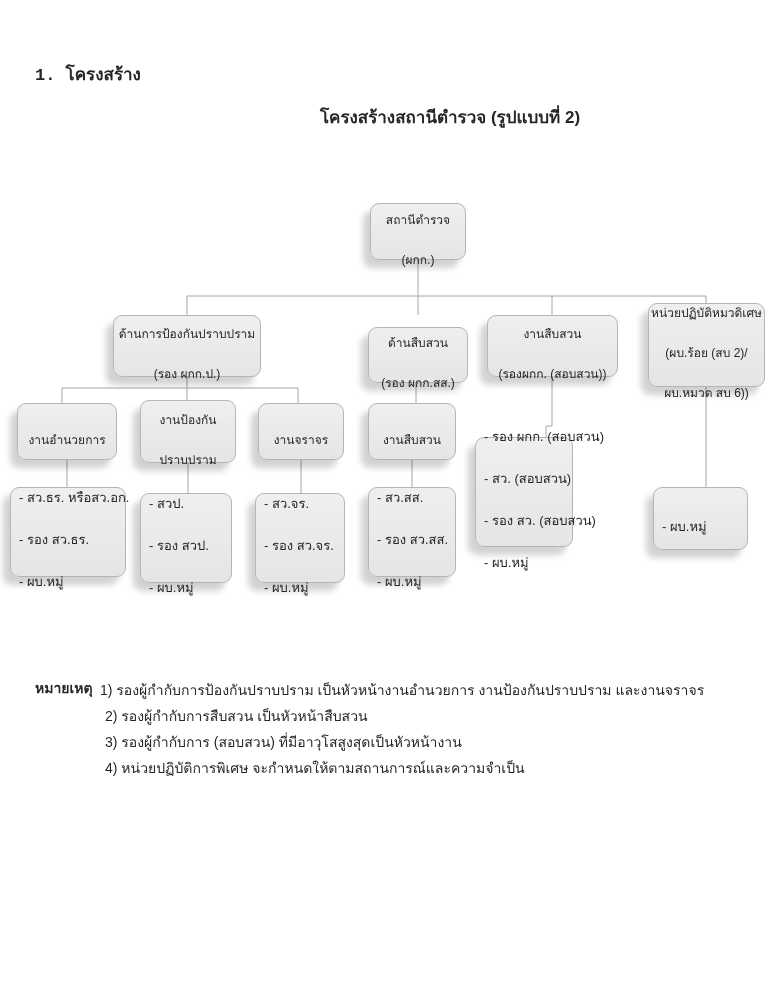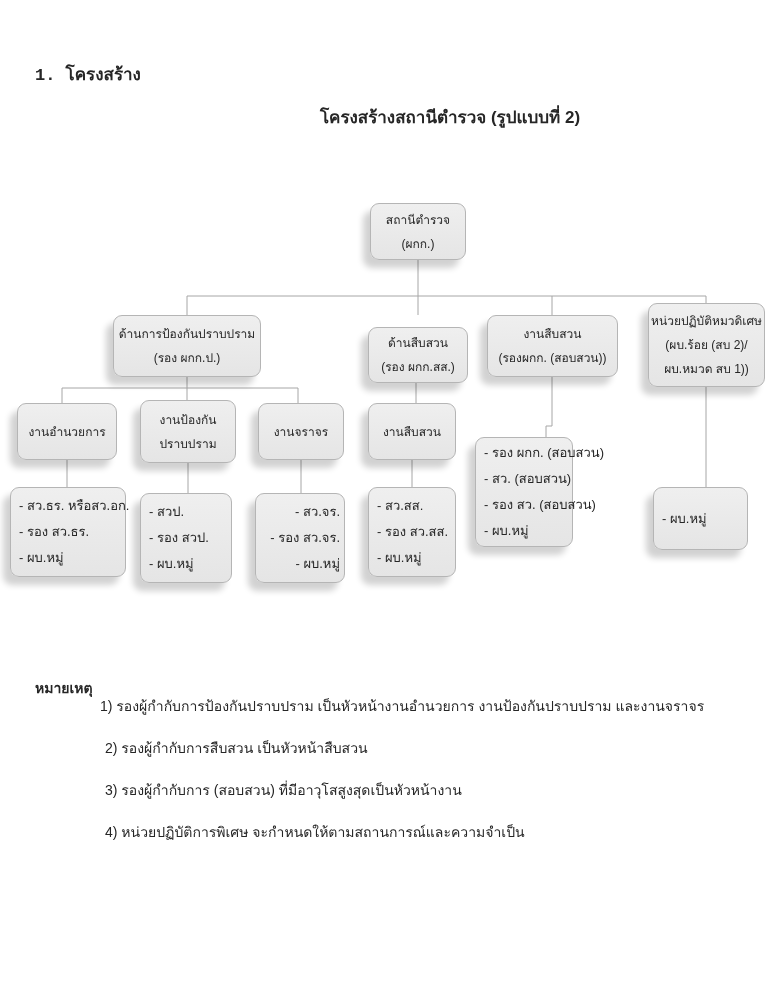--- a/index.html
+++ b/index.html
@@ -30,28 +30,28 @@
     border:1px solid #b5b5b5;border-radius:9px;
     box-shadow:-7px 8px 6px rgba(0,0,0,0.18);
     display:flex;flex-direction:column;justify-content:center;align-items:center;
     font-size:12px;line-height:24px;text-align:center;
     padding:2px 4px;
   }
   .org-node.list{
     align-items:flex-start;text-align:left;
     padding:4px 4px 4px 8px;font-size:13px;line-height:26px;
   }
-  .org-line{white-space:nowrap;}
+  .org-line{white-space:nowrap;margin-top:16px;}
 
   .notes{position:absolute;left:35px;top:677px;width:700px;font-size:14px;}
   .notes-label{
     position:absolute;left:0;top:0;font-weight:bold;white-space:nowrap;
   }
   .notes-items{position:absolute;left:65px;top:0;width:640px;}
-  .note-item{line-height:26px;white-space:nowrap;margin-top:16px;}
+  .note-item{line-height:26px;white-space:nowrap;}
   .note-item + .note-item{padding-left:5px;}
 </style>
 </head>
 <body>
 
 <div class="page">
 
   <div class="heading">1. โครงสร้าง</div>
   <div class="subtitle">โครงสร้างสถานีตำรวจ (รูปแบบที่ 2)</div>
 
@@ -87,21 +87,21 @@
         <div class="org-line">ด้านสืบสวน</div>
         <div class="org-line">(รอง ผกก.สส.)</div>
       </div>
       <div class="org-node" style="left: 487px; top: 315px; width: 131px; height: 62px;">
         <div class="org-line">งานสืบสวน</div>
         <div class="org-line">(รองผกก. (สอบสวน))</div>
       </div>
       <div class="org-node" style="left: 648px; top: 303px; width: 117px; height: 84px;">
         <div class="org-line">หน่วยปฏิบัติหมวดิเศษ</div>
         <div class="org-line">(ผบ.ร้อย (สบ 2)/</div>
-        <div class="org-line">ผบ.หมวด สบ 1))</div>
+        <div class="org-line">ผบ.หมวด สบ 6))</div>
       </div>
       <div class="org-node" style="left: 17px; top: 403px; width: 100px; height: 57px;">
         <div class="org-line">งานอำนวยการ</div>
       </div>
       <div class="org-node" style="left: 140px; top: 400px; width: 96px; height: 63px;">
         <div class="org-line">งานป้องกัน</div>
         <div class="org-line">ปราบปราม</div>
       </div>
       <div class="org-node" style="left: 258px; top: 403px; width: 86px; height: 57px;">
         <div class="org-line">งานจราจร</div>
@@ -112,21 +112,21 @@
       <div class="org-node list" style="left: 10px; top: 487px; width: 116px; height: 90px;">
         <div class="org-line">- สว.ธร. หรือสว.อก.</div>
         <div class="org-line">- รอง สว.ธร.</div>
         <div class="org-line">- ผบ.หมู่</div>
       </div>
       <div class="org-node list" style="left: 140px; top: 493px; width: 92px; height: 90px;">
         <div class="org-line">- สวป.</div>
         <div class="org-line">- รอง สวป.</div>
         <div class="org-line">- ผบ.หมู่</div>
       </div>
-      <div class="org-node list" style="left: 255px; top: 493px; width: 90px; height: 90px; align-items: flex-end;">
+      <div class="org-node list" style="left: 255px; top: 493px; width: 90px; height: 90px;">
         <div class="org-line">- สว.จร.</div>
         <div class="org-line">- รอง สว.จร.</div>
         <div class="org-line">- ผบ.หมู่</div>
       </div>
       <div class="org-node list" style="left: 368px; top: 487px; width: 88px; height: 90px;">
         <div class="org-line">- สว.สส.</div>
         <div class="org-line">- รอง สว.สส.</div>
         <div class="org-line">- ผบ.หมู่</div>
       </div>
       <div class="org-node list" style="left: 475px; top: 437px; width: 98px; height: 110px;">

